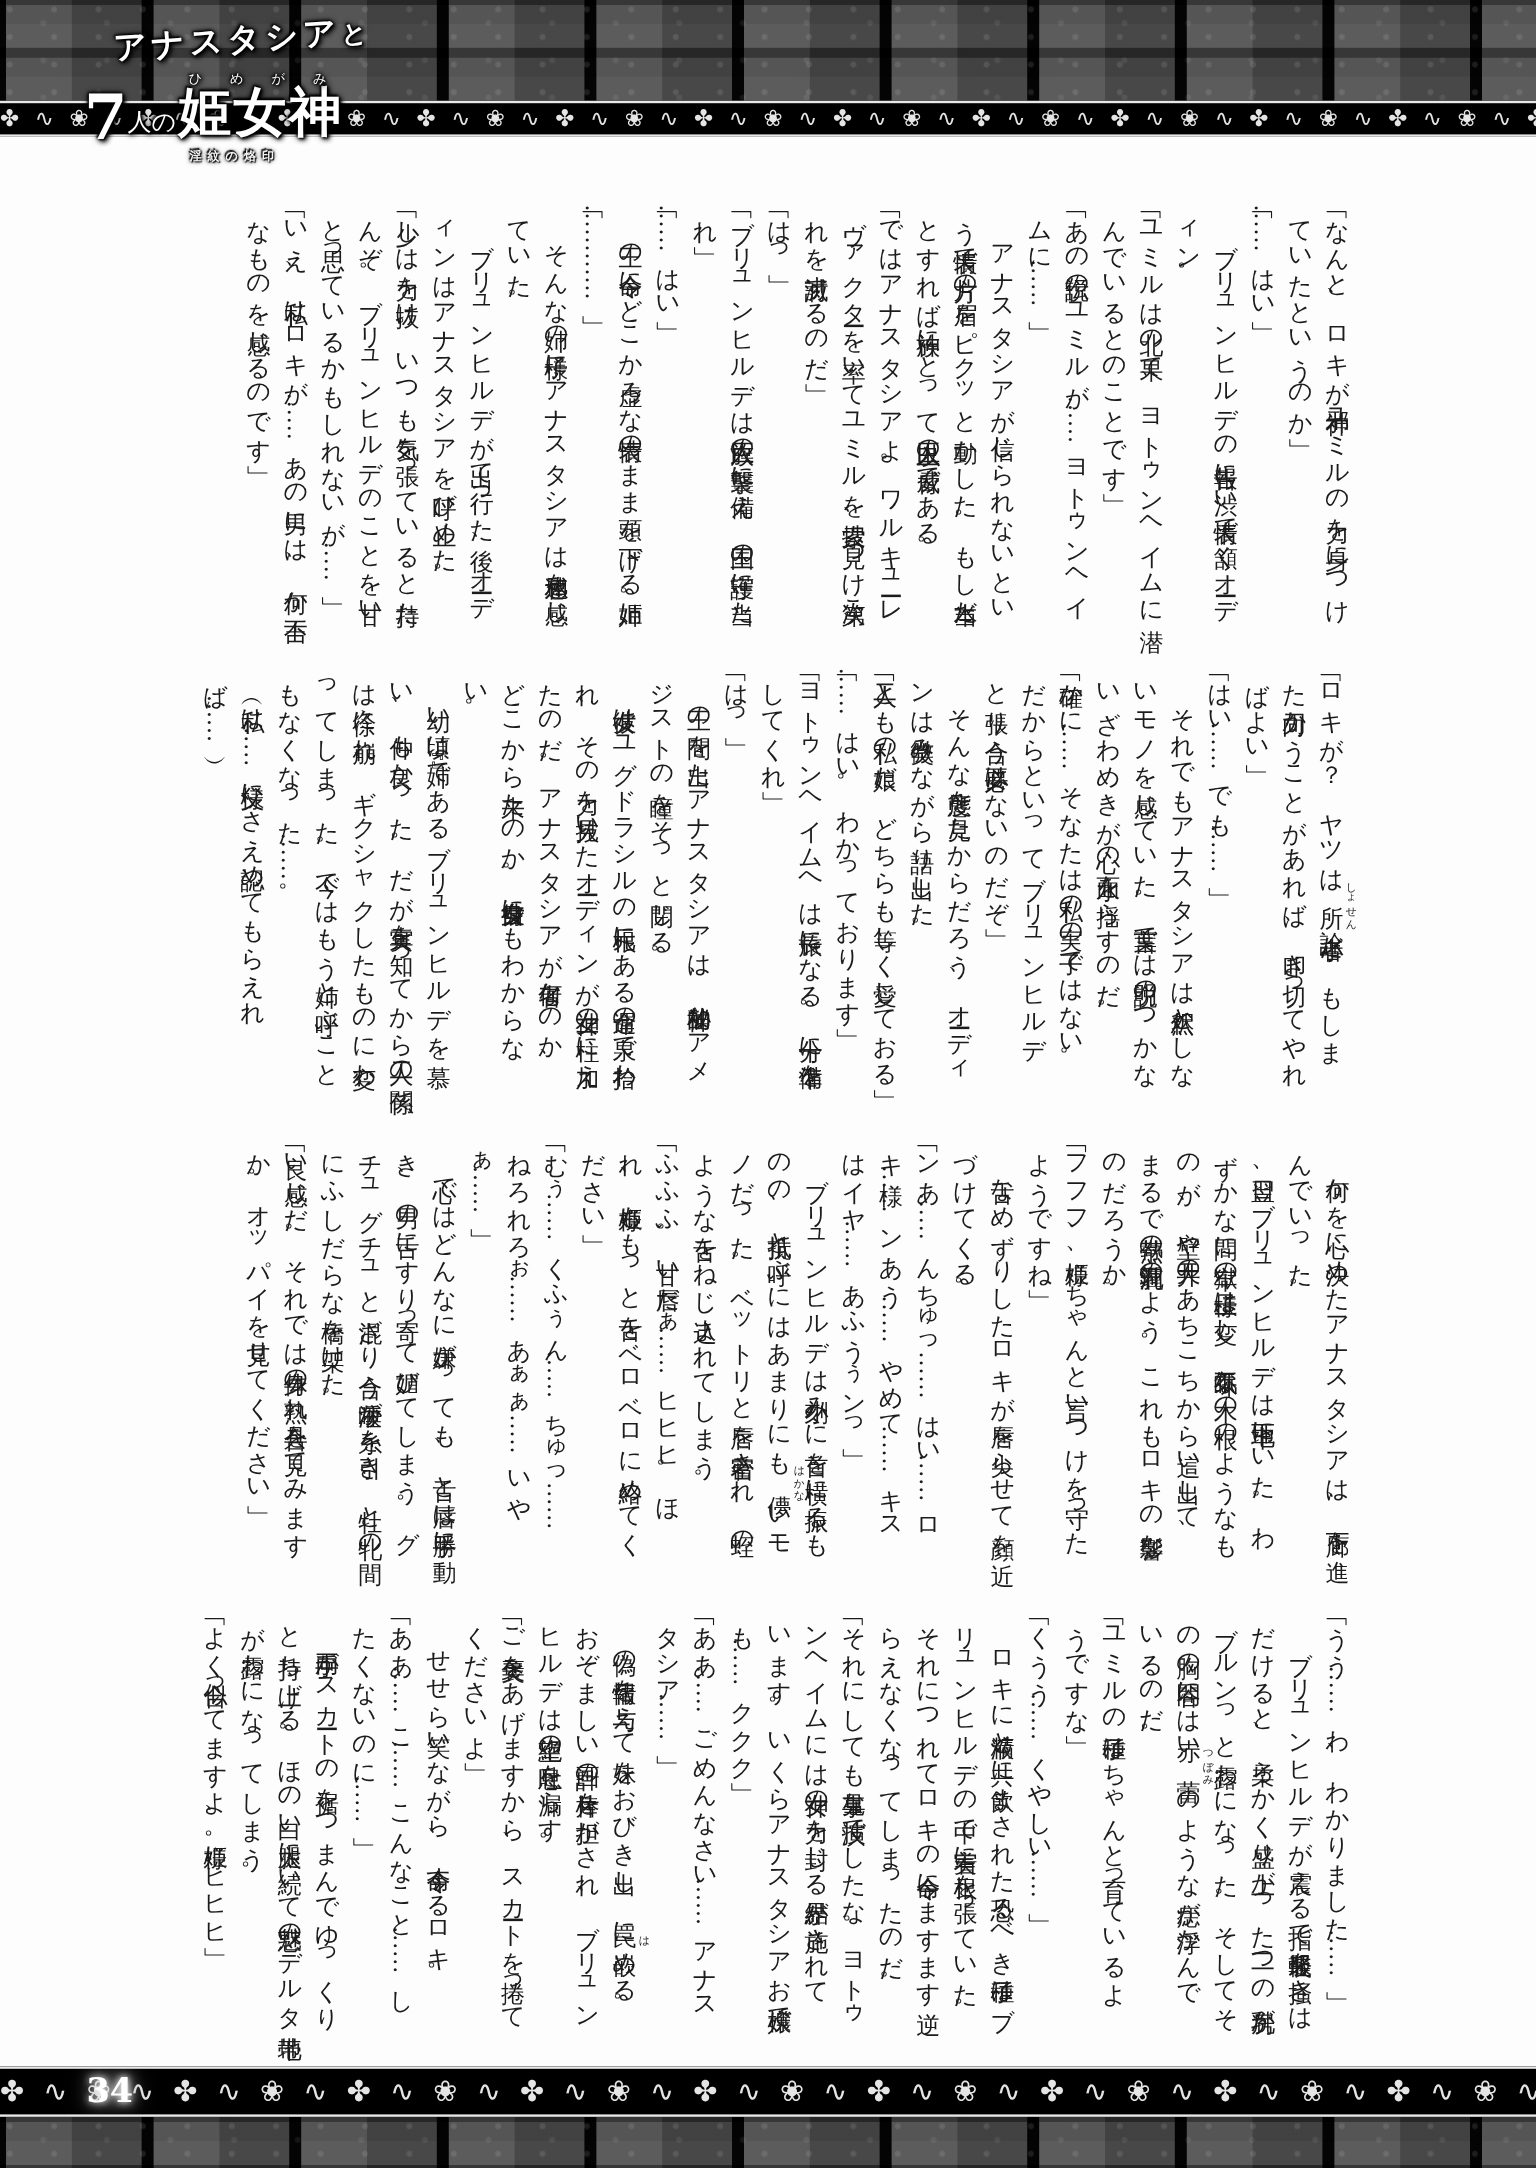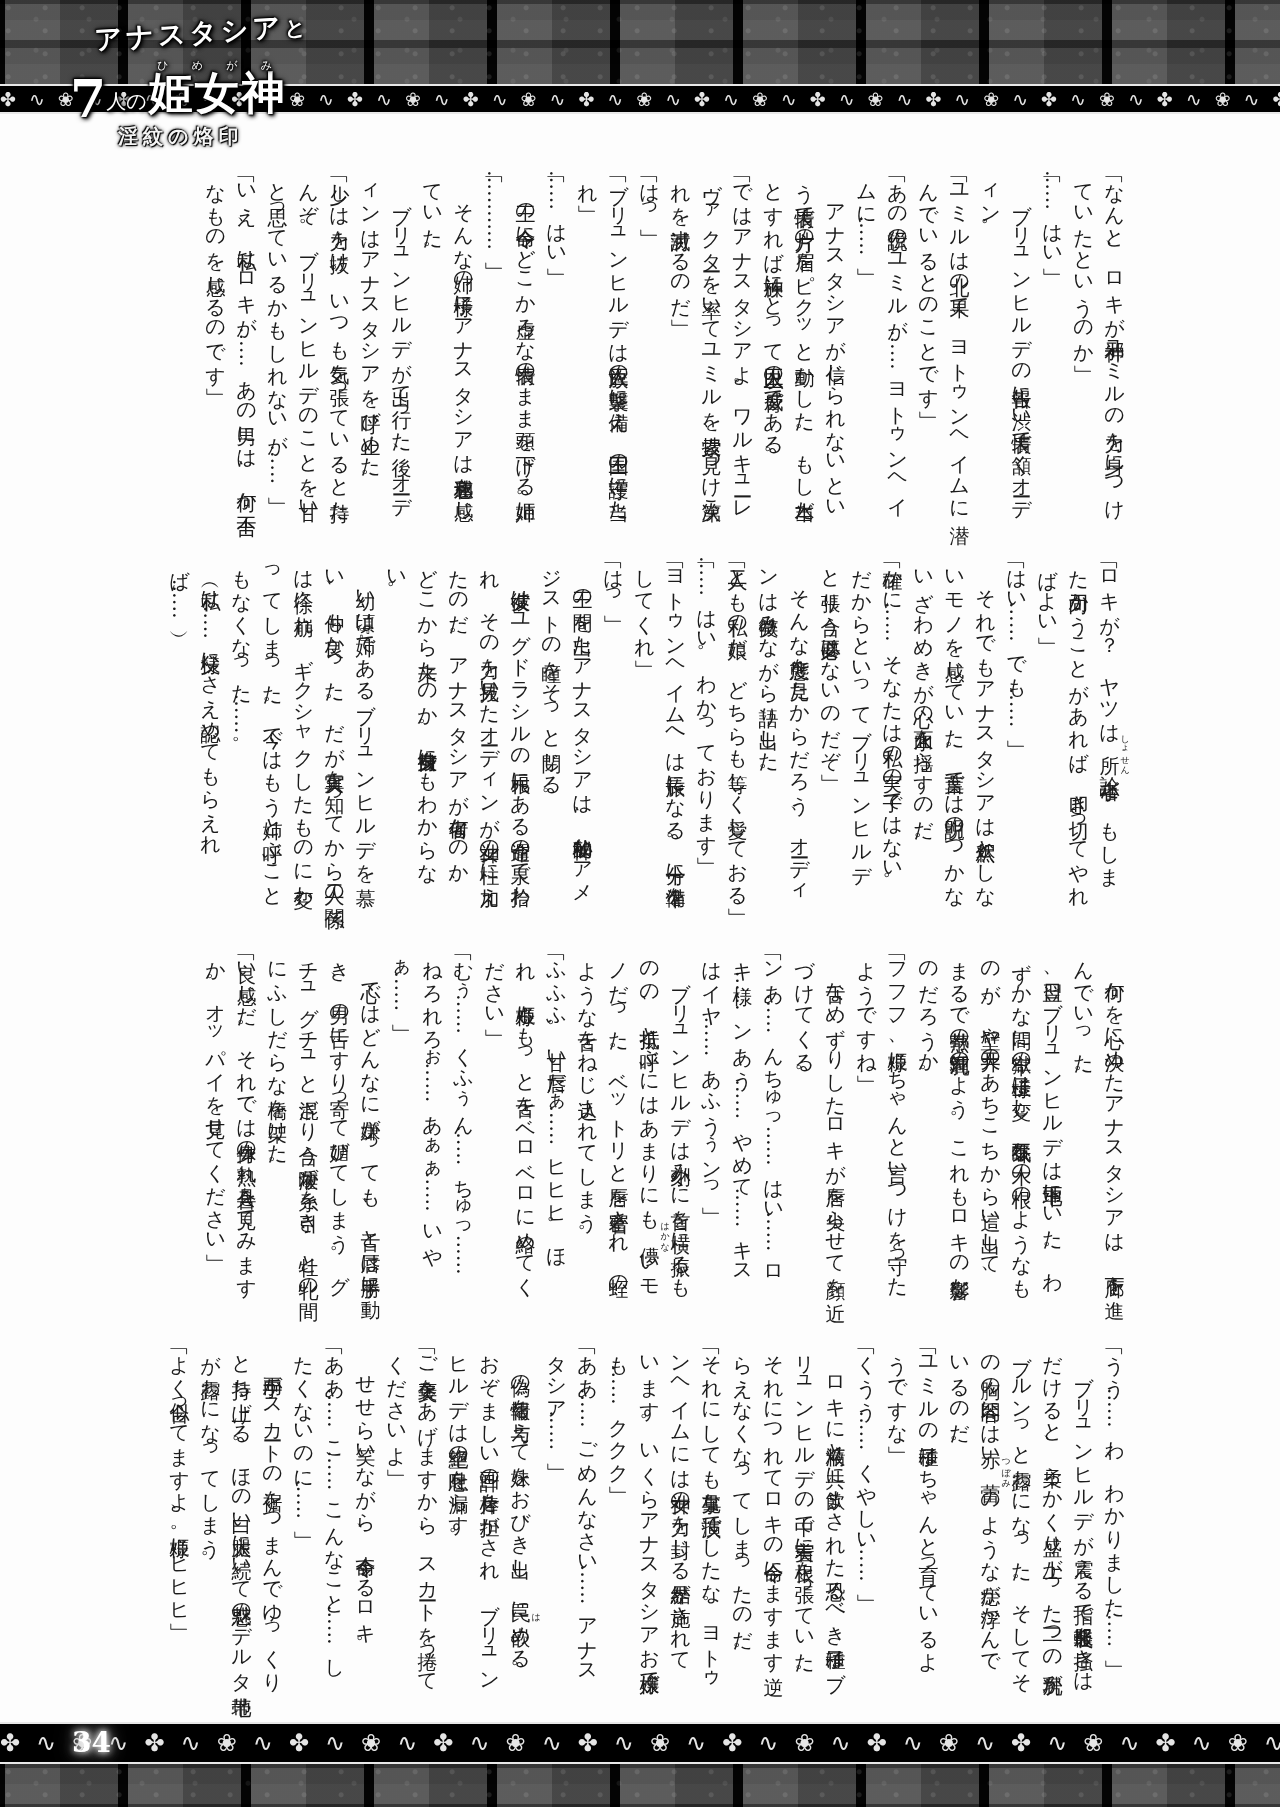--- a/index.html
+++ b/index.html
@@ -67,22 +67,22 @@
     transform:rotate(-4deg);transform-origin:left bottom;
     margin-left:26px;
   }
   .logo-line1 .logo-to{font-size:21px;}
   .logo-line2{margin-top:2px;display:flex;align-items:flex-end;}
   .logo-seven{font-size:52px;font-weight:bold;line-height:.9;}
   .logo-nin{font-size:20px;font-weight:normal;padding:0 2px 8px 0;}
   .logo-line2 ruby{font-size:44px;font-weight:bold;letter-spacing:2px;}
   .logo-line2 rt{font-size:11px;font-weight:normal;letter-spacing:6px;}
   .logo-subtitle{
-    font-size:20px;letter-spacing:5px;font-weight:bold;
-    margin:0 0 0 48px;color:#f4f4f4;
+    font-size:10px;letter-spacing:5px;font-weight:bold;
+    margin:0 0 0 88px;color:#f4f4f4;
     text-shadow:0 0 2px #000,0 0 4px #000,1px 1px 1px #000,-1px -1px 1px #000;
   }
   
   .band{
     position:absolute;right:150px;height:341px;
     writing-mode:vertical-rl;
     -webkit-writing-mode:vertical-rl;
     font-size:20px;line-height:31px;
     color:#1b1b1b;
     letter-spacing:0;

